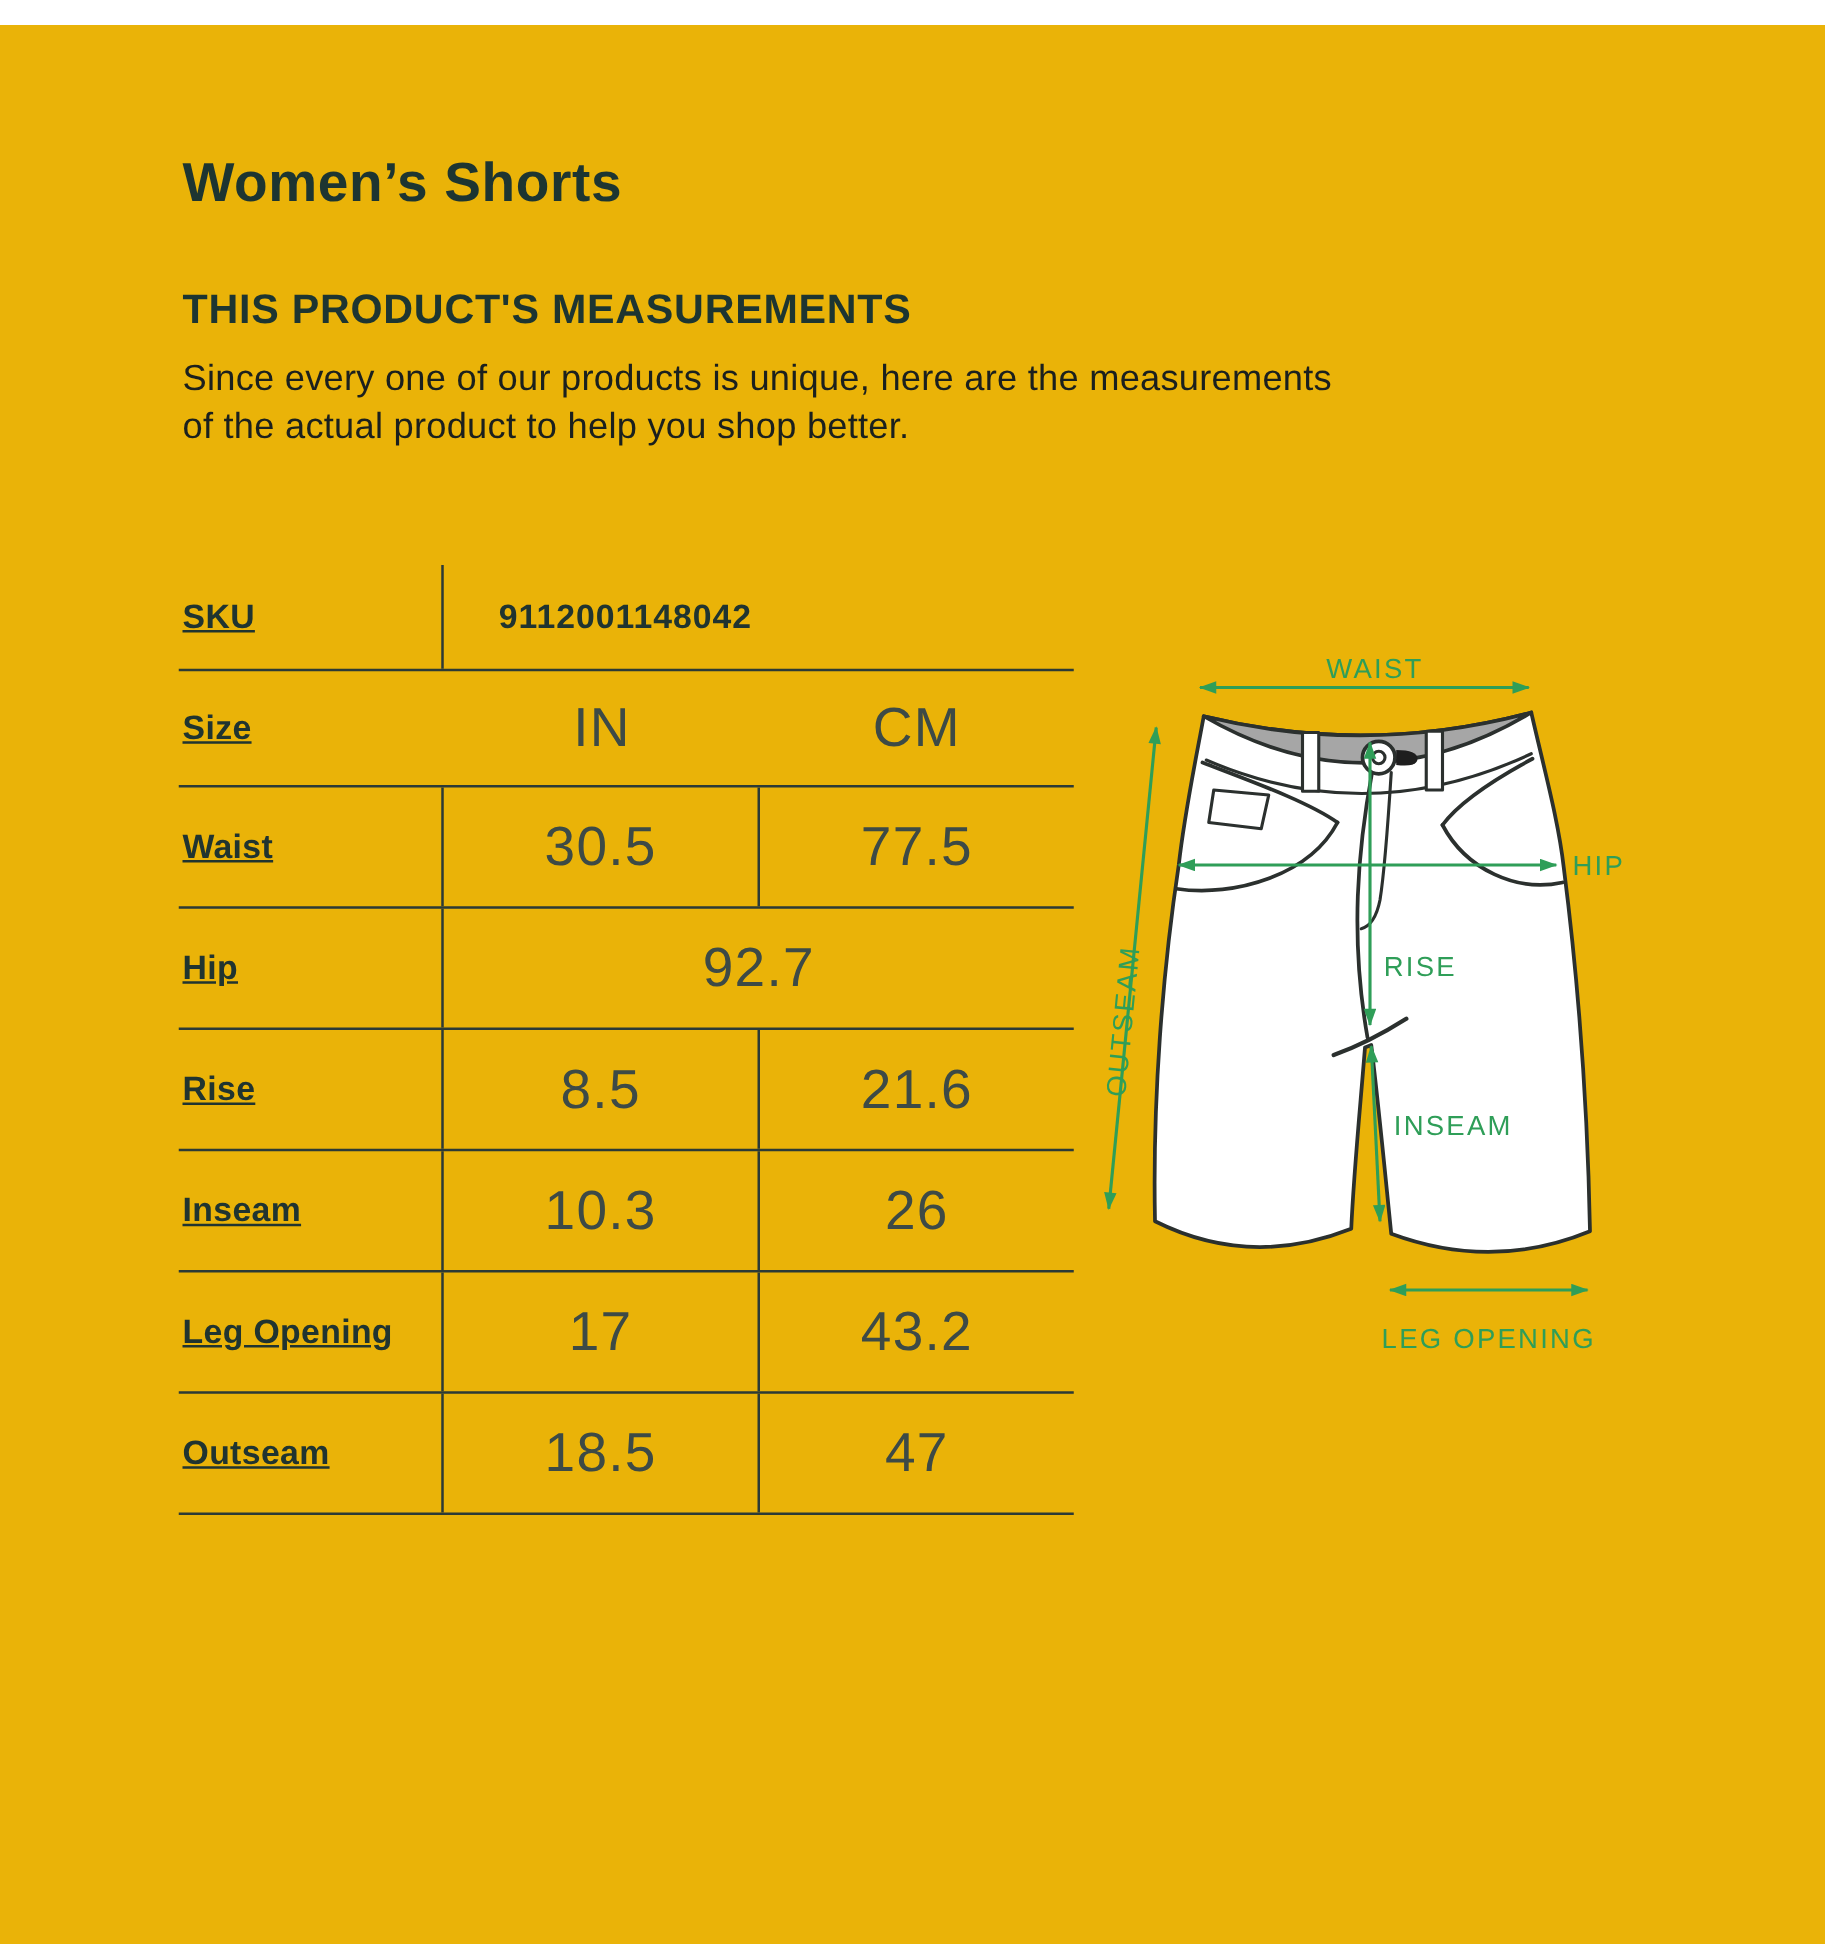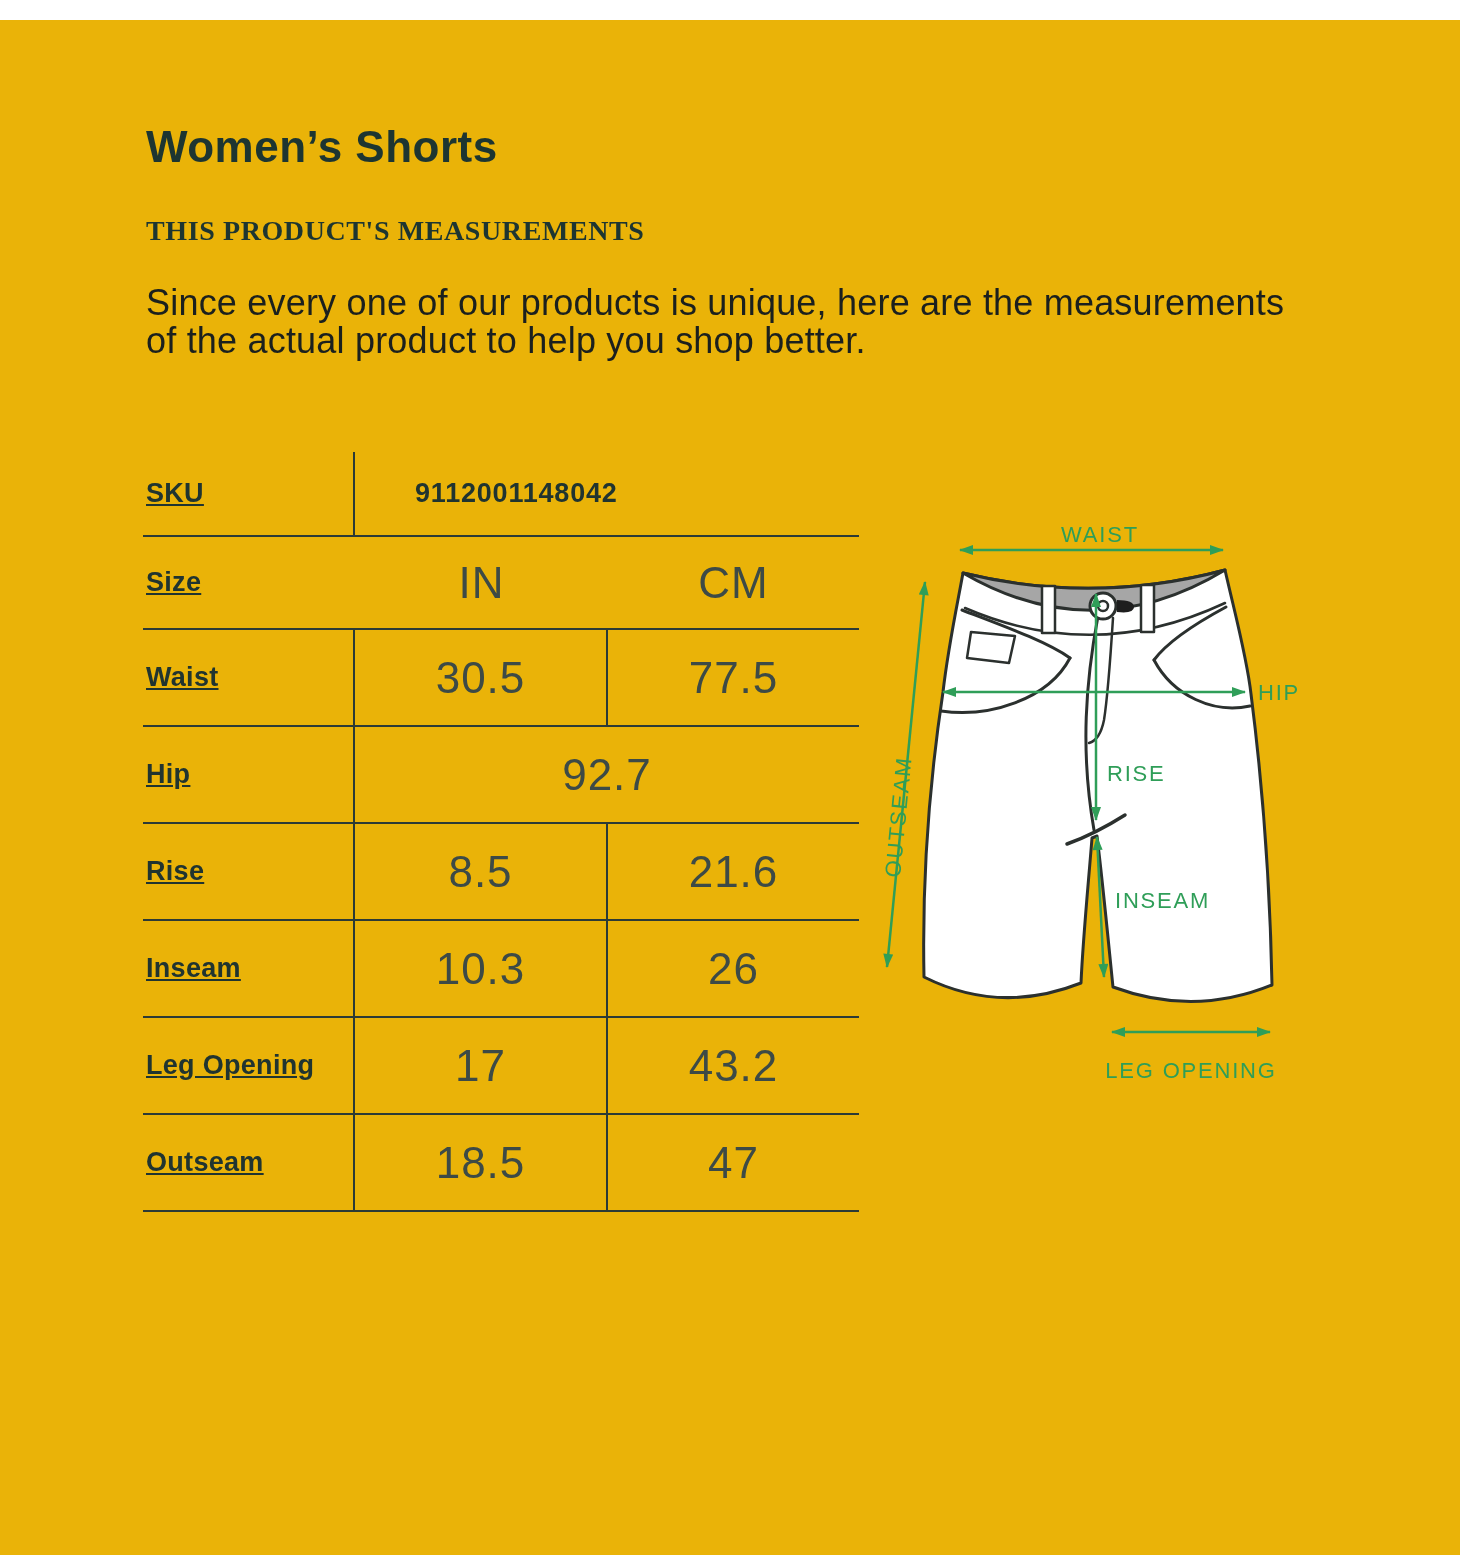--- a/index.html
+++ b/index.html
@@ -11,44 +11,44 @@
     color:#1d3531;
     overflow:hidden;
     margin-top:20px;
   }
   .page-title{
     position:absolute;left:146px;top:102px;
     font-size:44px;font-weight:bold;line-height:50px;
     color:#1d3531;letter-spacing:0.5px;
   }
   .section-heading{
-    position:absolute;left:146px;top:196px;
-    font-size:28px;font-weight:bold;line-height:30px;
-    color:#1d3531;letter-spacing:0.6px;font-family:Liberation Serif, serif;
+    position:absolute;left:146px;top:212px;
+    font-size:33px;font-weight:bold;line-height:30px;
+    color:#1d3531;letter-spacing:0.6px;
   }
   .description{
     position:absolute;left:146px;top:264px;
-    font-size:36px;font-weight:400;line-height:38px;
+    font-size:29px;font-weight:400;line-height:38px;
     color:#1b201e;letter-spacing:0.2px;
   }
   .description span{display:block;}
 
   
   .m-table{position:absolute;left:143px;top:432px;width:716px;}
   .t-row{display:flex;box-sizing:border-box;border-bottom:2px solid #2c3a36;}
   .t-row.sku{height:85px;}
   .t-row.size{height:93px;}
   .t-row.data{height:97px;}
   .cell{box-sizing:border-box;display:flex;align-items:center;}
   .cell.label{width:212px;padding-left:3px;font-size:27px;font-weight:bold;color:#203430;letter-spacing:0.3px;text-decoration:underline;}
   .cell.vline{border-right:2px solid #2c3a36;}
   .cell.col-in{width:253px;justify-content:center;}
   .cell.col-cm{flex:1;justify-content:center;}
   .val{font-size:44px;font-weight:300;color:#3d4a46;letter-spacing:1px;}
-  .sku-val-cell{flex:1;padding-left:60px;}
+  .sku-val-cell{flex:1;padding-left:44px;}
   .sku-val{font-size:27px;font-weight:bold;color:#203430;letter-spacing:0.8px;}
 
   
   .diagram{position:absolute;left:870px;top:480px;width:580px;height:600px;}
   .diagram text{
     font-family:"Liberation Sans", sans-serif;
     font-size:22px;letter-spacing:1.8px;fill:#2f9e58;font-weight:400;
   }
 </style>
 </head>

